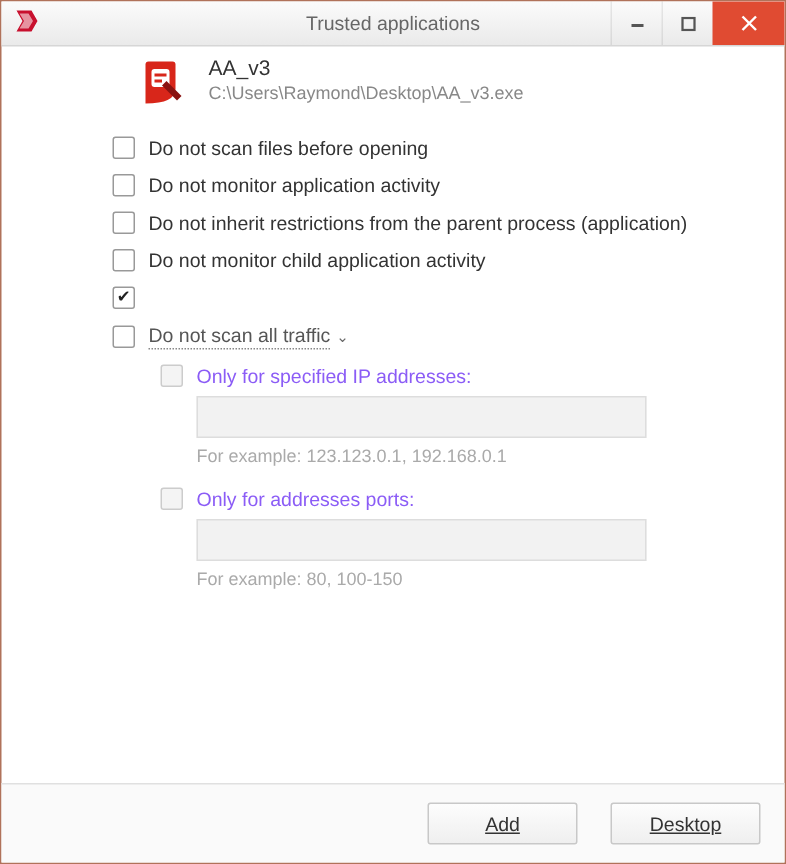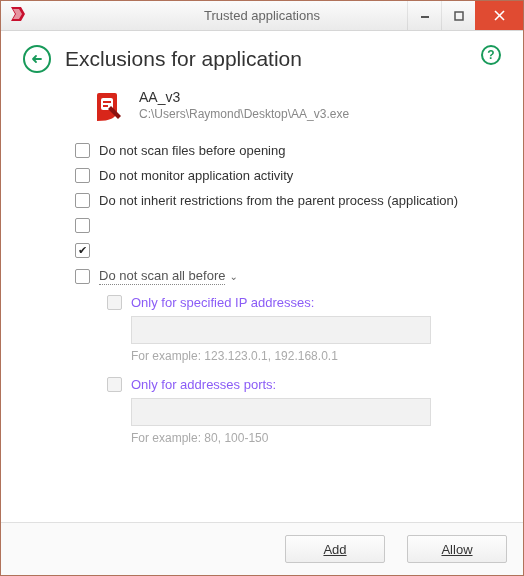--- a/index.html
+++ b/index.html
@@ -236,29 +236,20 @@
       </div>
       <div class="win-btn win-close">
         <svg width="11" height="11">
             <line x1="1" y1="1" x2="10" y2="10" stroke="#fff" stroke-width="1.6"></line>
             <line x1="10" y1="1" x2="1" y2="10" stroke="#fff" stroke-width="1.6"></line>
           </svg>
       </div>
     </div>
   </div>
 
-  <div class="header">
-    <div class="back-btn">
-      <svg width="12" height="12" viewBox="0 0 12 12">
-          <path d="M2 6 L10 6 M2 6 L5 3 M2 6 L5 9" stroke="#189a5a" stroke-width="1.8" fill="none" stroke-linecap="round"></path>
-        </svg>
-    </div>
-    <div class="page-title">Exclusions for application</div>
-    <div class="help-btn">?</div>
-  </div>
 
   <div class="content">
 
     <div class="app-row">
       <div class="app-icon-big">
         <svg width="36" height="36" viewBox="0 0 36 36">
           <path d="M6 6 Q6 4 8 4 L24 4 Q26 4 26 6 L26 22 Q26 32 6 32 Z" fill="#d8261a"></path>
           <rect x="10" y="9" width="12" height="12" rx="2" fill="#fff"></rect>
           <rect x="12" y="12" width="8" height="2" fill="#d8261a"></rect>
           <rect x="12" y="16" width="5" height="2" fill="#d8261a"></rect>
@@ -283,29 +274,30 @@
         <span class="check-label">Do not monitor application activity</span>
       </div>
 
       <div class="check-row">
         <span class="cb"></span>
         <span class="check-label">Do not inherit restrictions from the parent process (application)</span>
       </div>
 
       <div class="check-row">
         <span class="cb"></span>
+        <span class="check-label">Do not monitor child application activity</span>
       </div>
 
       <div class="check-row">
         <span class="cb checked"></span>
       </div>
 
       <div class="check-row">
         <span class="cb"></span>
-        <span class="check-label link">Do not scan all before</span>
+        <span class="check-label link">Do not scan all traffic</span>
         <span class="chev">⌄</span>
       </div>
 
       <div class="sub">
         <div class="sub-block">
           <div class="sub-row">
             <span class="cb disabled"></span>
             <span>Only for specified IP addresses:</span>
           </div>
           <input class="text-input" type="text" disabled="" value="" style="">
@@ -319,16 +311,16 @@
           <input class="text-input" type="text" disabled="" value="" style="">
           <div class="hint">For example: 80, 100-150</div>
         </div>
       </div>
 
     </div>
   </div>
 
   <div class="footer">
     <button class="btn">Add</button>
-    <button class="btn">Allow</button>
+    <button class="btn">Desktop</button>
   </div>
 
 </div>
 
 </body></html>

